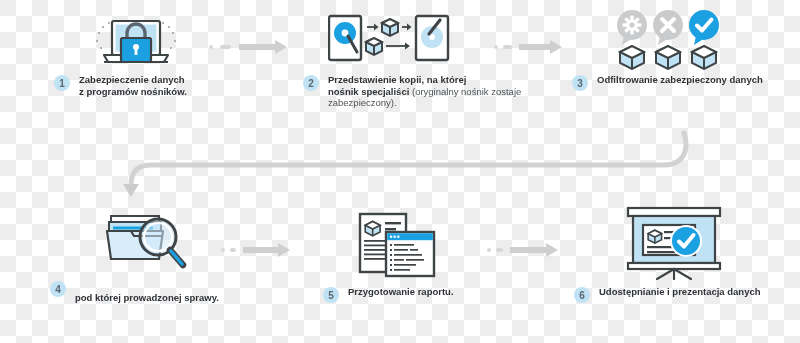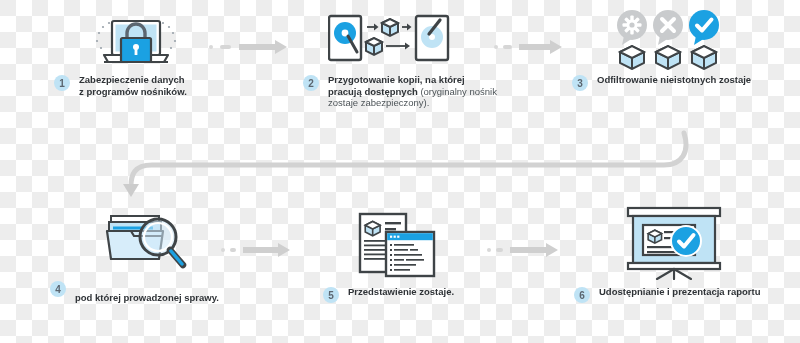--- a/index.html
+++ b/index.html
@@ -118,22 +118,22 @@
       <rect x="88" y="2" width="32" height="44" rx="2" fill="#ffffff" stroke="#3f4447" stroke-width="2.4"></rect>
       <circle cx="104" cy="23" r="11" fill="#bfe3f5"></circle>
       <circle cx="104" cy="23" r="3" fill="#ffffff"></circle>
       <path d="M101 20 L112 6" stroke="#3f4447" stroke-width="3.2" stroke-linecap="round"></path>
     </svg>
   </div>
 
   <div class="caption" style="left:303px;top:74px;width:225px;">
     <div class="badge">2</div>
     <div class="cap-text">
-      <b>Przygotowanie kopii, na której</b><br>
-      <b>pracują dostępnych</b><span class="reg"> (oryginalny nośnik zostaje zabezpieczony).</span>
+      <b>Przedstawienie kopii, na której</b><br>
+      <b>nośnik specjaliści</b><span class="reg"> (oryginalny nośnik zostaje zabezpieczony).</span>
     </div>
   </div>
 
   <div class="arrow-h" style="left:494px;top:40px;width:70px;">
     <div class="dot" style="left:0px;"></div>
     <div class="dash" style="left:9px;width:9px;"></div>
     <div class="bar" style="left:25px;width:32px;"></div>
     <div class="head" style="left:56px;"></div>
   </div>
 
@@ -182,21 +182,21 @@
         <path d="M79 44 L91 50 L103 44" fill="none" stroke="#3f4447" stroke-width="2"></path>
         <path d="M91 50 V61" stroke="#3f4447" stroke-width="2"></path>
         <path d="M79 44 L91 38 L103 44 L91 50 Z" fill="#ffffff" stroke="#3f4447" stroke-width="2"></path>
       </g>
     </svg>
   </div>
 
   <div class="caption" style="left:572px;top:74px;width:225px;">
     <div class="badge">3</div>
     <div class="cap-text">
-      <b>Odfiltrowanie nieistotnych zostaje</b><br>
+      <b>Odfiltrowanie zabezpieczony danych</b><br>
     </div>
   </div>
 
   <svg class="loop" width="800" height="343">
     <path d="M684 133 C690 152, 682 165, 664 165 L152 165 C134 165, 131 175, 131 186" fill="none" stroke="#d2d2d2" stroke-width="5" stroke-linecap="round"></path>
     <path d="M123 184 L131 197 L139 184 Z" fill="#cccccc"></path>
   </svg>
 
   <div class="icon-wrap" style="left:103px;top:212px;width:92px;height:62px;">
     <svg width="92" height="62" viewBox="0 0 92 62">
@@ -273,21 +273,21 @@
           <rect x="36" y="52" width="22" height="1.7"></rect>
         <rect x="32" y="57" width="2" height="2"></rect>
           <rect x="36" y="57" width="16" height="1.7"></rect>
       </g>
     </svg>
   </div>
 
   <div class="caption" style="left:323px;top:286px;width:180px;">
     <div class="badge">5</div>
     <div class="cap-text">
-      <b>Przedstawienie zostaje.</b>
+      <b>Przygotowanie raportu.</b>
     </div>
   </div>
 
   <div class="arrow-h" style="left:487px;top:243px;width:75px;">
     <div class="dot" style="left:0px;"></div>
     <div class="dash" style="left:9px;width:7px;"></div>
     <div class="bar" style="left:23px;width:37px;"></div>
     <div class="head" style="left:59px;"></div>
   </div>
 
@@ -315,17 +315,17 @@
       <rect x="23" y="45" width="44" height="2.2" fill="#3f4447"></rect>
 
       <circle cx="62" cy="35" r="15" fill="#1ba1e2" stroke="#ffffff" stroke-width="2"></circle>
       <path d="M55 35.5 L60 40.5 L69.5 29" fill="none" stroke="#ffffff" stroke-width="4" stroke-linecap="round" stroke-linejoin="round"></path>
     </svg>
   </div>
 
   <div class="caption" style="left:574px;top:286px;width:222px;">
     <div class="badge">6</div>
     <div class="cap-text">
-      <b>Udostępnianie i prezentacja raportu</b><br>
+      <b>Udostępnianie i prezentacja danych</b><br>
     </div>
   </div>
 
 </div>
 
 </body></html>

